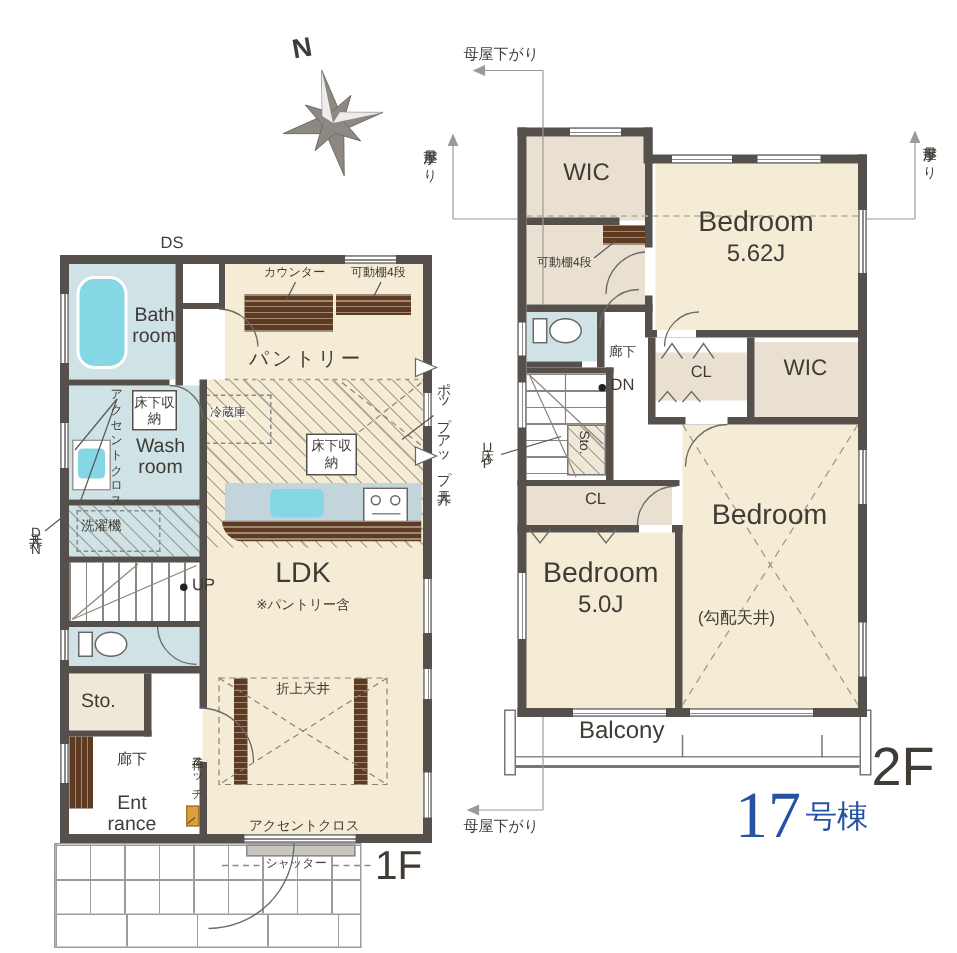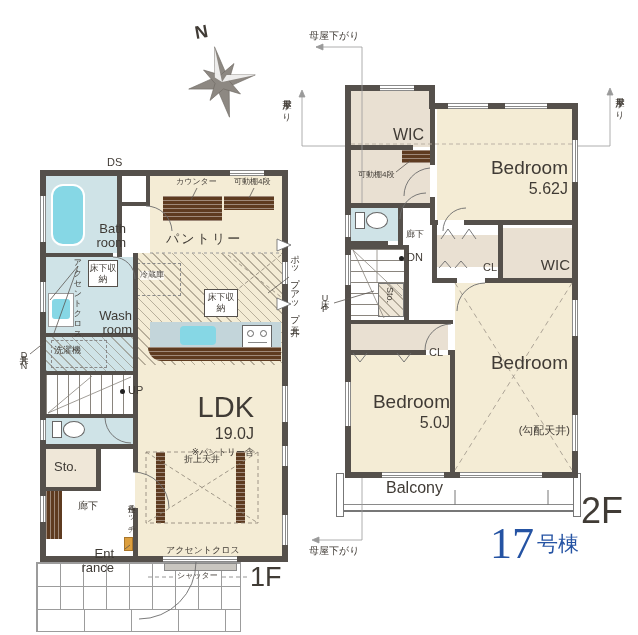--- a/index.html
+++ b/index.html
@@ -16,21 +16,21 @@
   .brown{background:#5e3b20;background-image:repeating-linear-gradient(to bottom,rgba(255,255,255,.4) 0 1px,transparent 1px 4px);}
   .brownv{background:#5e3b20;background-image:repeating-linear-gradient(to right,rgba(255,255,255,.4) 0 1px,transparent 1px 4px);}
   .hatch{background-image:repeating-linear-gradient(45deg,rgba(125,115,98,.5) 0 1px,transparent 1px 7px);}
   .winh{position:absolute;height:6px;background:linear-gradient(to bottom,#fff 0 2px,#8a8a8a 2px 3px,#fff 3px);border:1px solid #8a8a8a;border-left:none;border-right:none;box-sizing:border-box;}
   .winv{position:absolute;width:6px;background:linear-gradient(to right,#fff 0 2px,#8a8a8a 2px 3px,#fff 3px);border:1px solid #8a8a8a;border-top:none;border-bottom:none;box-sizing:border-box;}
   .jp{font-size:9px;line-height:1.1;}
   .jps{font-size:8px;line-height:1.1;}
   .rm{font-size:13px;line-height:1.05;color:#3e3a35;}
   .vert{writing-mode:vertical-rl;text-orientation:upright;letter-spacing:1px;}
   .vertm{writing-mode:vertical-rl;text-orientation:mixed;}
-  .ctr{text-align:right;margin-top:19px;}
+  .ctr{text-align:center;}
   .dot{position:absolute;width:5px;height:5px;border-radius:50%;background:#222;}
   .boxlbl{position:absolute;background:#fff;border:1px solid #55504b;text-align:center;
           font-size:9px;line-height:1.25;padding-top:2px;box-sizing:border-box;}
   .grid{background-color:#fff;background-image:
      repeating-linear-gradient(to right,#9c9c9c 0 1px,transparent 1px 23px),
      repeating-linear-gradient(to bottom,#9c9c9c 0 1px,transparent 1px 23px);
      border:1px solid #9c9c9c;}
   .gridlow{background-color:#fff;background-image:
      repeating-linear-gradient(to right,#9c9c9c 0 1px,transparent 1px 47px);
      border:1px solid #9c9c9c;border-top:none;}
@@ -287,22 +287,21 @@
   <div class="a rm ctr z7" style="left:82px;top:290px;width:50px;">Wash room</div>
   <div class="a jp z7" style="left:54px;top:346px;">洗濯機</div>
   <div class="a jp vert z7" style="left:18px;top:348px;height:54px;">天井DN</div>
   <div class="dot z7" style="left:120px;top:389px;"></div>
   <div class="a z7" style="left:128px;top:384px;font-size:11px;">UP</div>
   <div class="a jps z7" style="left:140px;top:271px;background:rgba(255,255,255,.7);">冷蔵庫</div>
   <div class="boxlbl z7" style="left:204px;top:289px;width:34px;height:28px;">床下収納</div>
   <div class="a vert z7" style="left:288px;top:248px;height:106px;font-size:9.5px;">ポップアップ天井</div>
 
   <div class="a ctr z7" style="left:150px;top:372px;width:104px;">
-    <div style="font-size:29px;">LDK</div>
-    <div style="font-size:16px;margin-top:1px;">19.0J</div>
+    <div style="font-size:19px;">LDK</div>
     <div class="jp" style="margin-top:5px;">※パントリー含</div>
   </div>
 
   <div class="a jp z7" style="left:184px;top:455px;">折上天井</div>
   <div class="a rm z7" style="left:54px;top:460px;">Sto.</div>
   <div class="a z7" style="left:78px;top:499px;font-size:10px;">廊下</div>
   <div class="a jps vert z7" style="left:126px;top:498px;height:46px;">造作ニッチ</div>
   <div class="a rm ctr z7" style="left:62px;top:528px;width:52px;">Ent rance</div>
   <div class="a jp z7" style="left:166px;top:546px;">アクセントクロス</div>
   <div class="a jps z7" style="left:177px;top:572px;">シャッター</div>
@@ -332,21 +331,21 @@
   <div class="a ctr z7" style="left:504px;top:237px;width:66px;font-size:15px;">WIC</div>
 
   <div class="a ctr z7" style="left:351px;top:372px;width:99px;">
     <div style="font-size:19px;">Bedroom</div>
     <div style="font-size:16px;margin-top:1px;">5.0J</div>
   </div>
 
   <div class="a ctr z7" style="left:458px;top:333px;width:110px;">
     <div style="font-size:19px;">Bedroom</div>
   </div>
-  <div class="a ctr z7" style="left:460px;top:404px;width:110px;font-size:11px;">(勾配天井)</div>
+  <div class="a ctr z7" style="left:436px;top:404px;width:110px;font-size:11px;">(勾配天井)</div>
 
   <div class="a z7" style="left:386px;top:479px;font-size:16px;">Balcony</div>
   <div class="a z7" style="left:581px;top:490px;font-size:36px;">2F</div>
 
   <div class="a z7 blue17" style="left:490px;top:522px;display:flex;align-items:center;">
     <span style="font-family:'Liberation Serif','DejaVu Serif',serif;font-size:44px;line-height:1;">17</span>
     <span style="font-size:21px;margin-left:3px;">号棟</span>
   </div>
 
 </div>

